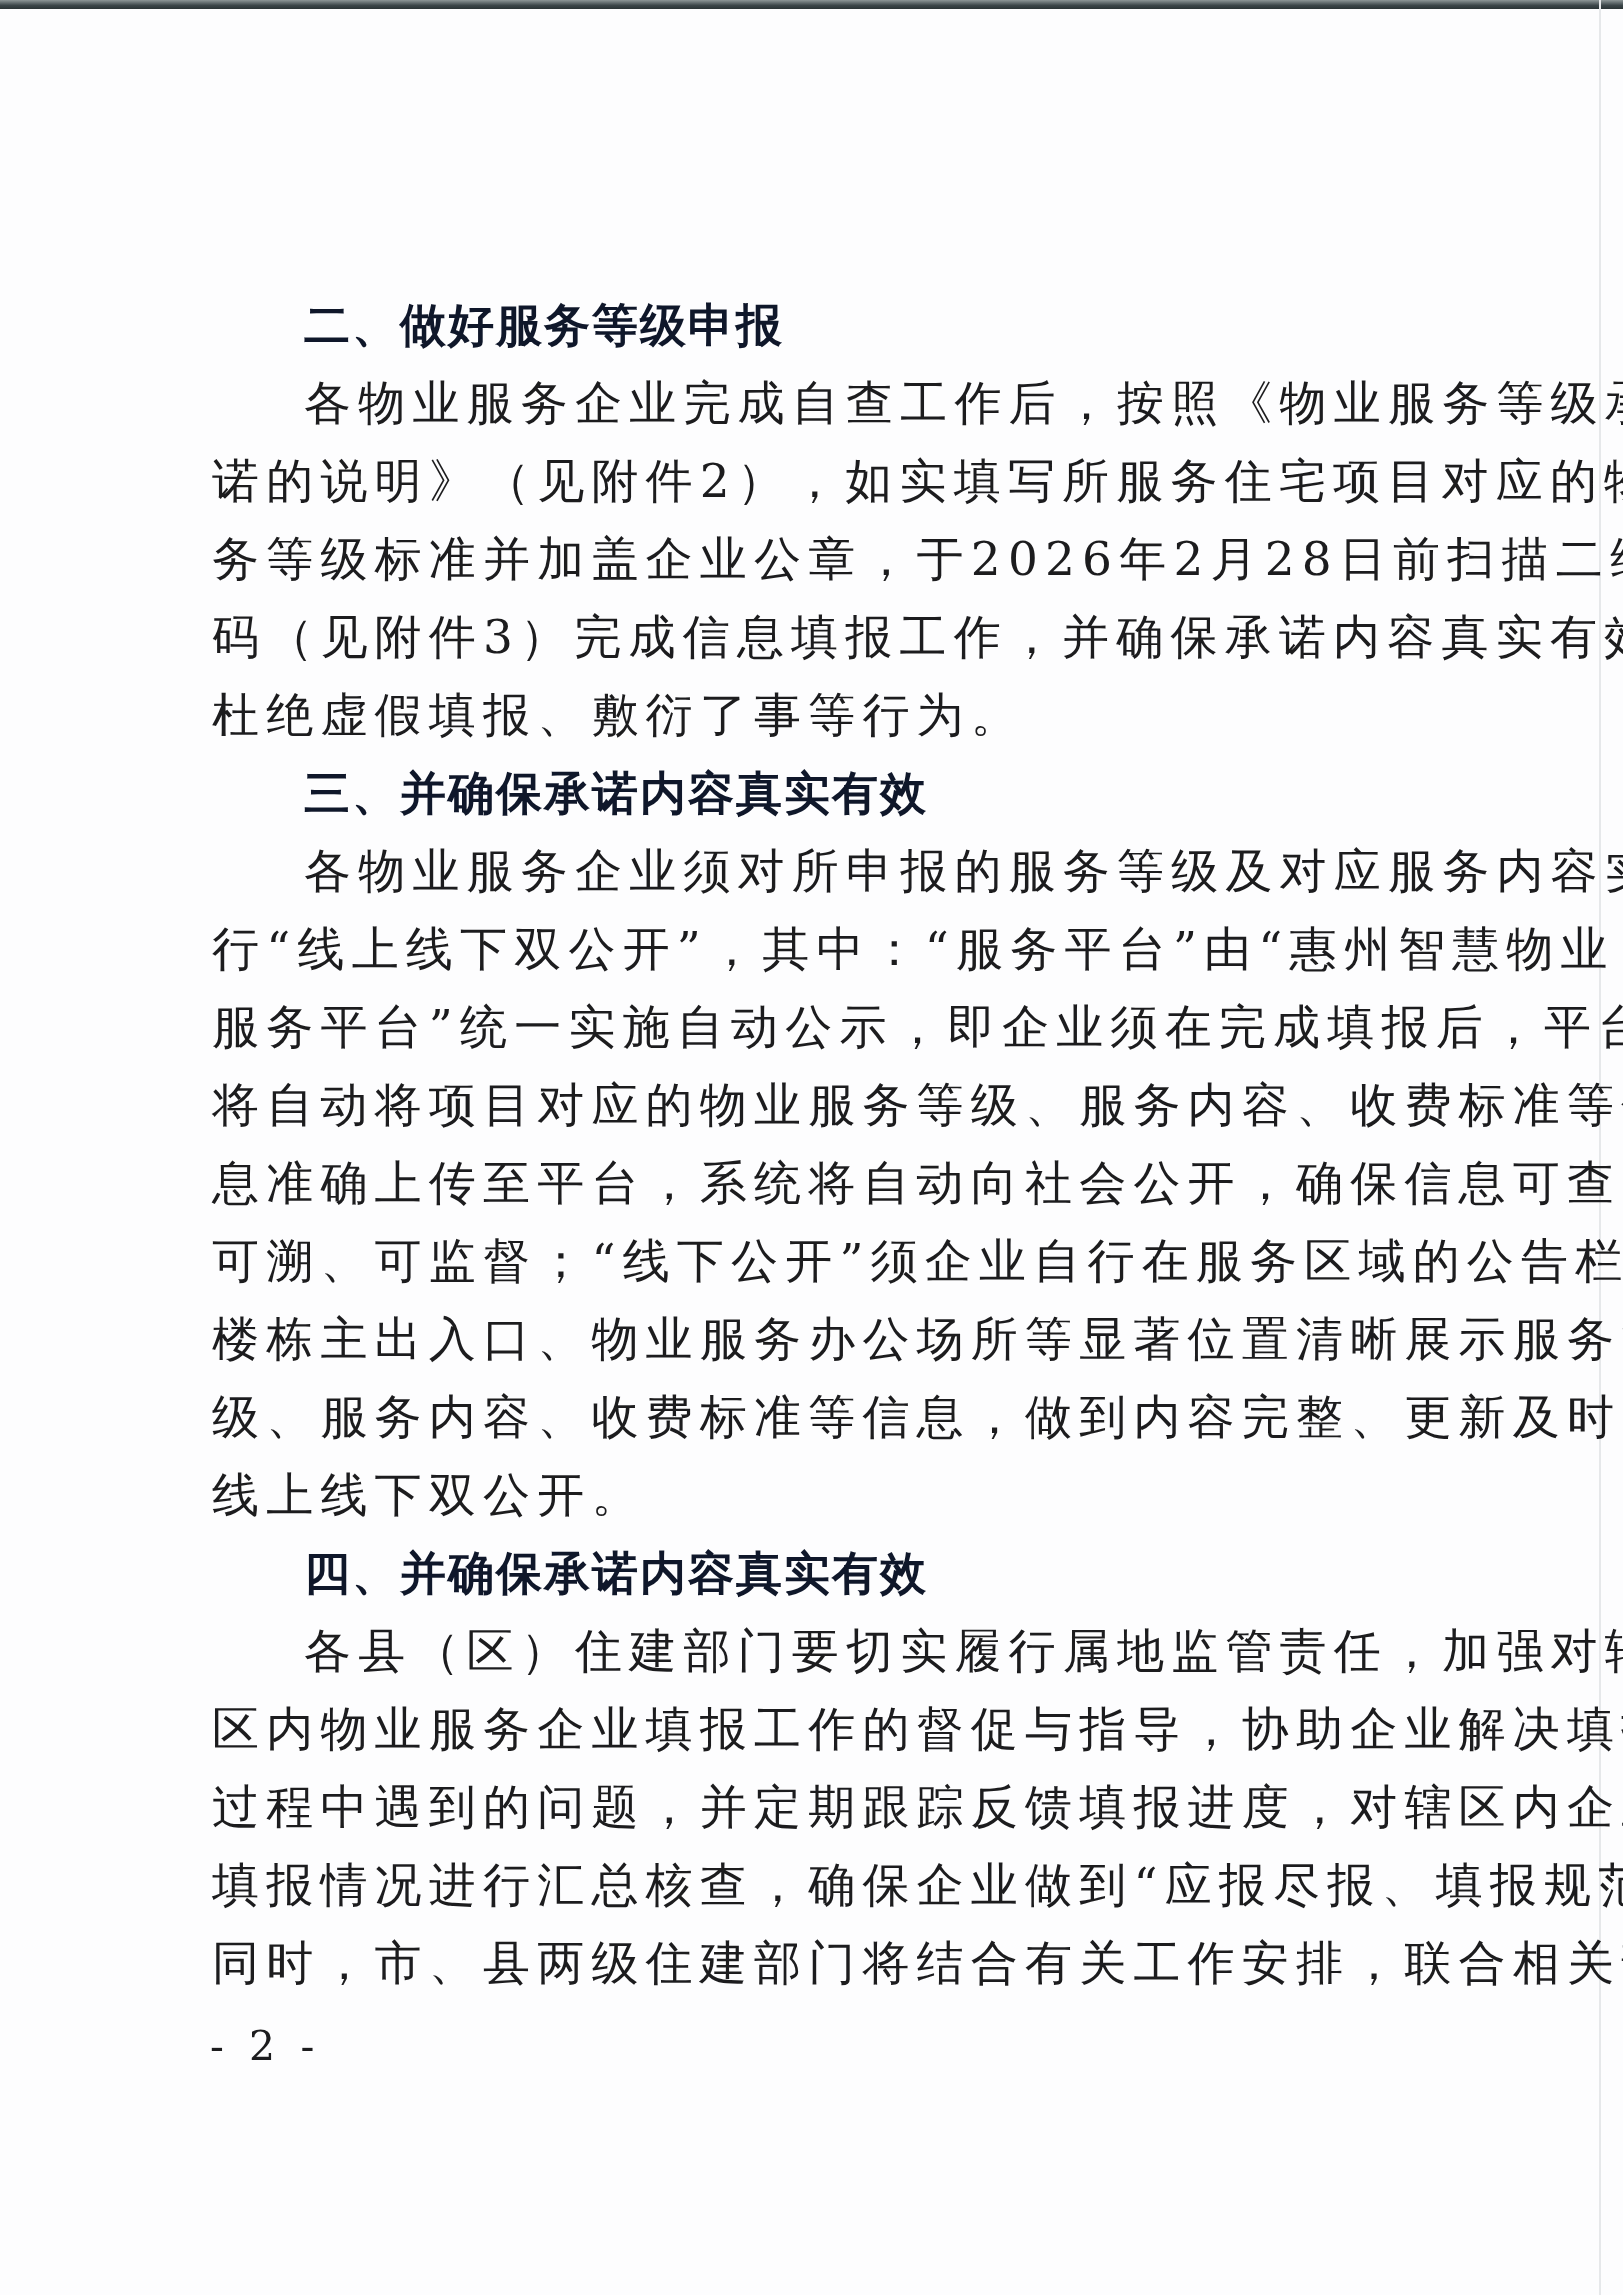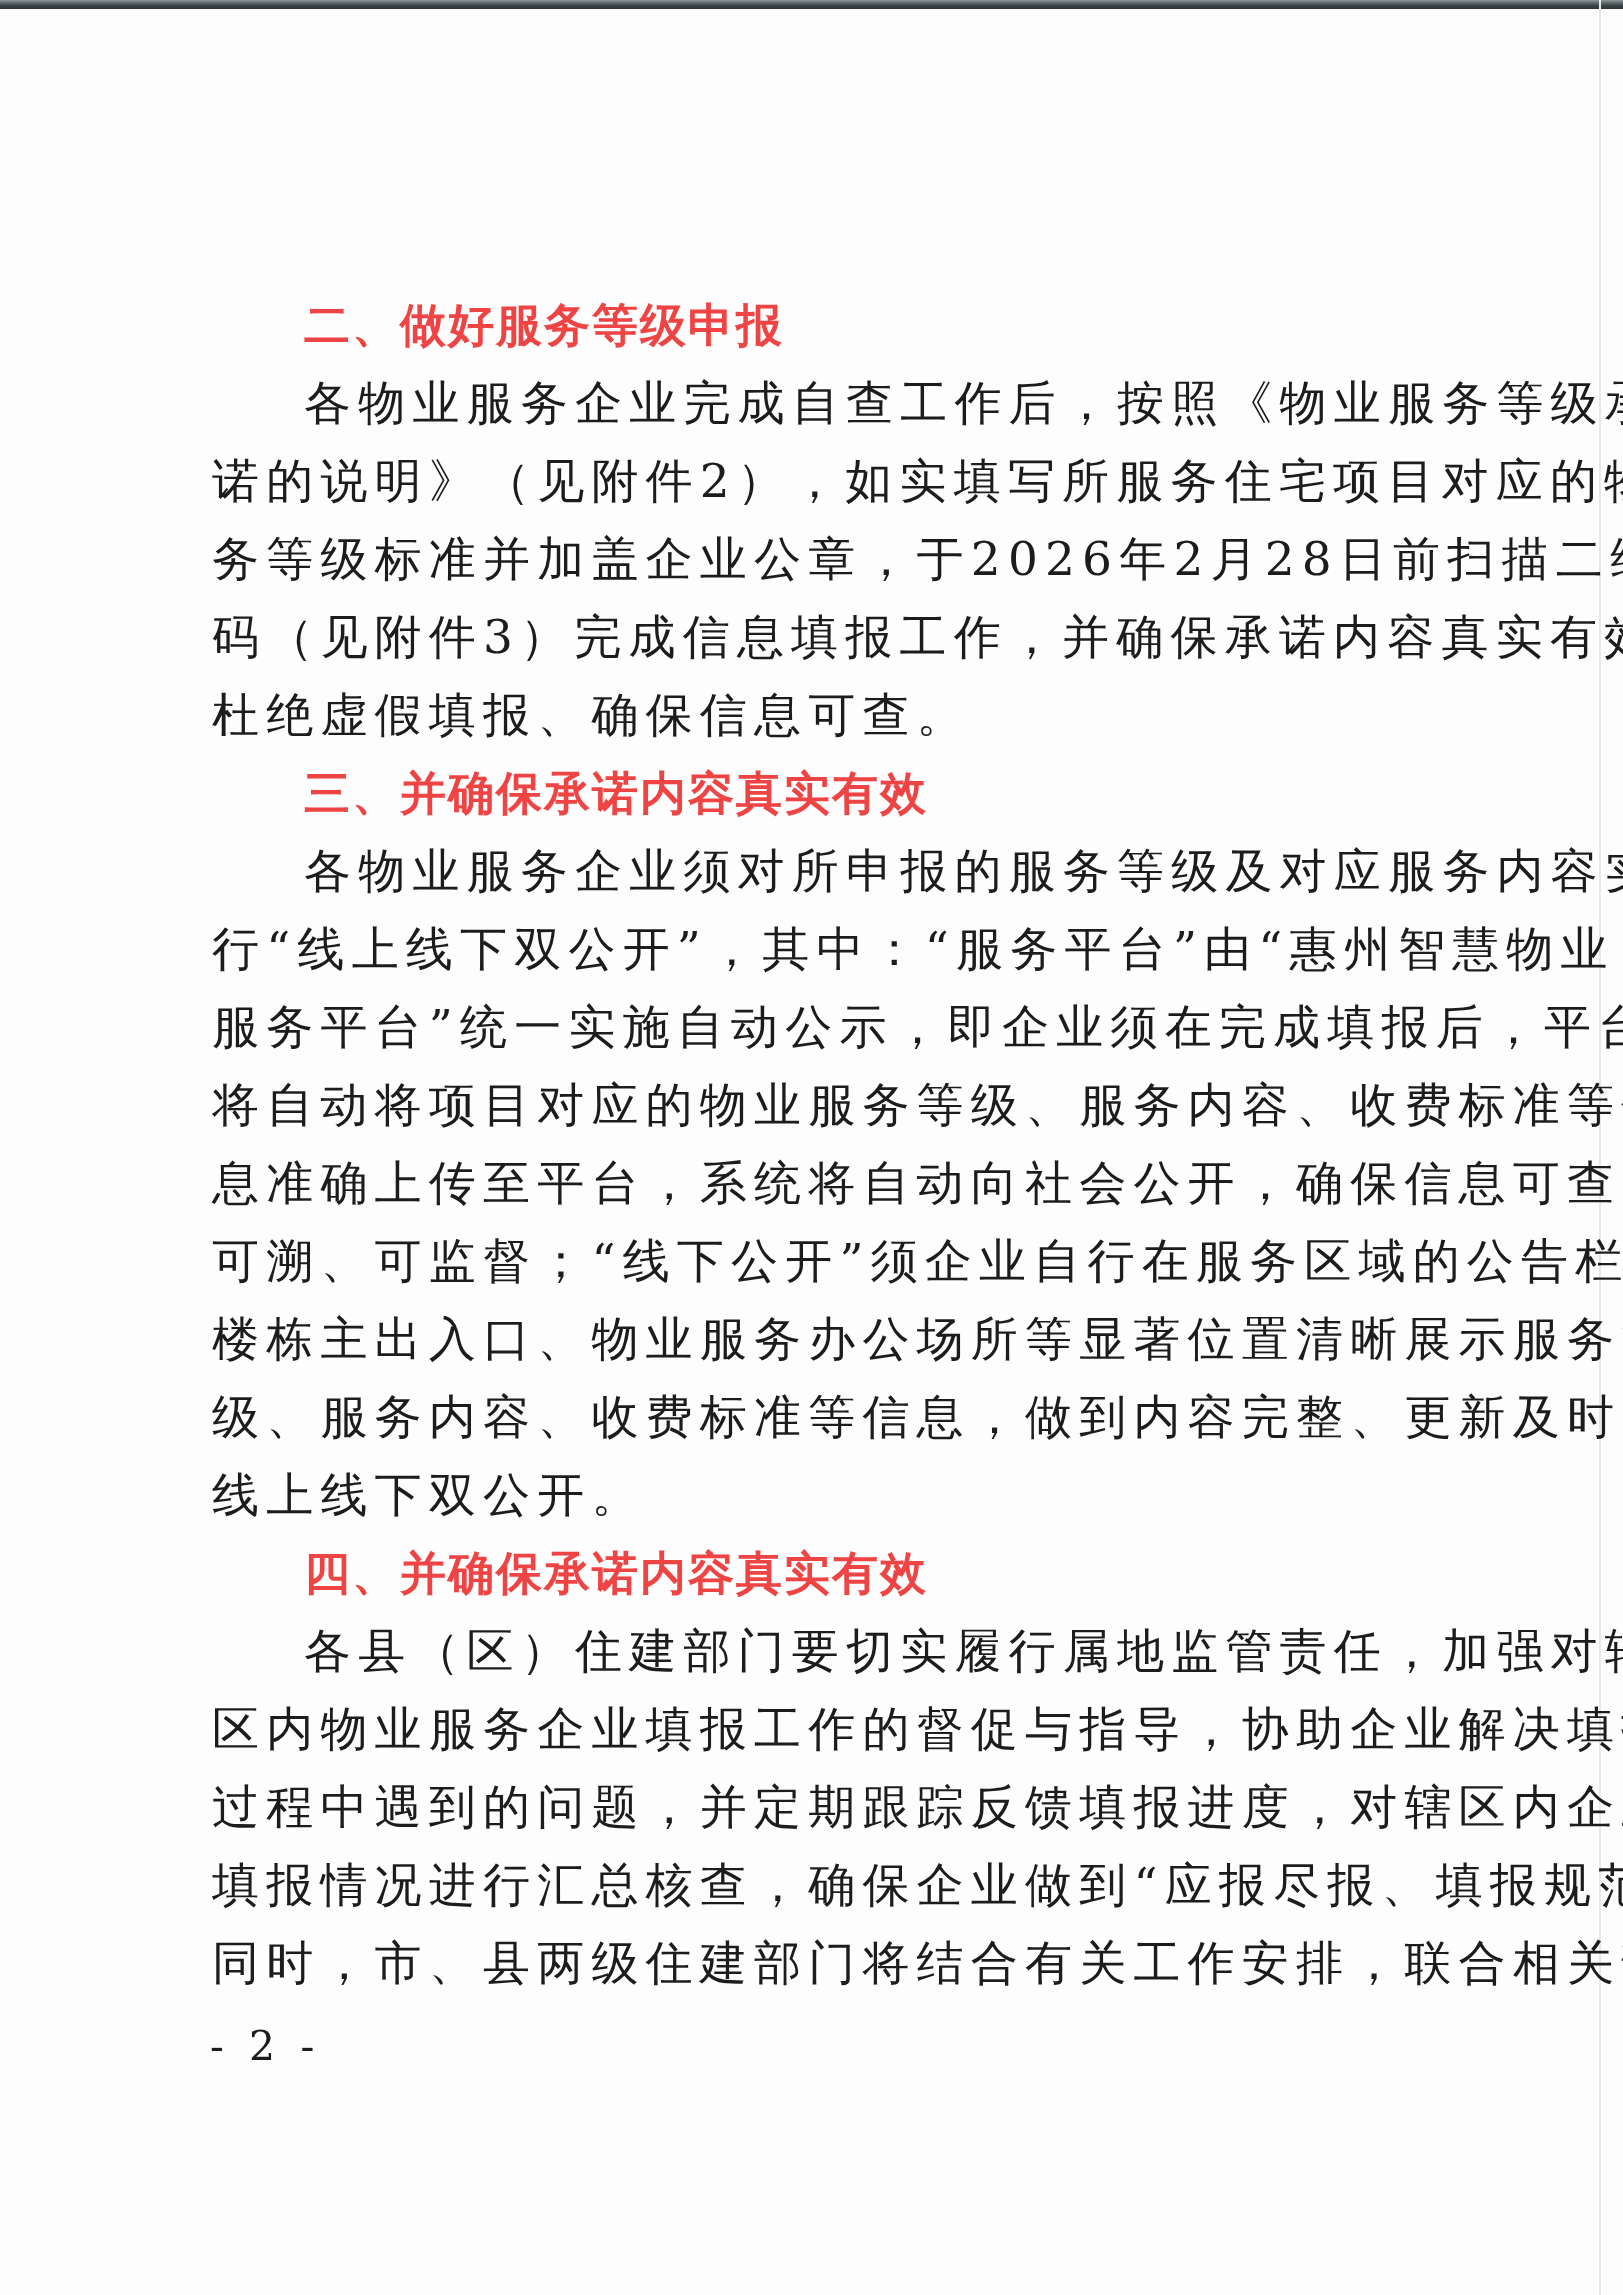--- a/index.html
+++ b/index.html
@@ -25,41 +25,41 @@
       font-size: 47px; letter-spacing: 7.2px;
       text-align: justify; text-align-last: justify;
     }
     .line.last { text-align-last: left; }
     .line.indent { padding-left: 92px; }
     .heading {
       height: 78px; line-height: 78px; white-space: nowrap;
       padding-left: 92px;
       font-family: "DejaVu Sans", "Liberation Sans", sans-serif;
       font-weight: bold; font-size: 46px; letter-spacing: 2px;
-      color: #ef4444;
+      color: #0f172a;
     }
     .page-number {
       position: absolute; left: 210px; top: 2022px;
       font-size: 41px; letter-spacing: 6.1px; color: #1c1c1e;
     }
   </style>
 </head>
 <body>
 
 <div class="scan-edge-top"></div>
 <div class="scan-edge-right"></div>
 
 <div class="page-content">
 
   <div class="heading">二、做好服务等级申报</div>
   <div class="line indent">各物业服务企业完成自查工作后，按照《物业服务等级承</div>
   <div class="line">诺的说明》（见附件2），如实填写所服务住宅项目对应的物业服</div>
   <div class="line">务等级标准并加盖企业公章，于2026年2月28日前扫描二维</div>
   <div class="line">码（见附件3）完成信息填报工作，并确保承诺内容真实有效，</div>
-  <div class="line last">杜绝虚假填报、确保信息可查。</div>
+  <div class="line last">杜绝虚假填报、敷衍了事等行为。</div>
 
   <div class="heading">三、并确保承诺内容真实有效</div>
   <div class="line indent">各物业服务企业须对所申报的服务等级及对应服务内容实</div>
   <div class="line">行“线上线下双公开”，其中：“服务平台”由“惠州智慧物业</div>
   <div class="line">服务平台”统一实施自动公示，即企业须在完成填报后，平台</div>
   <div class="line">将自动将项目对应的物业服务等级、服务内容、收费标准等信</div>
   <div class="line">息准确上传至平台，系统将自动向社会公开，确保信息可查、</div>
   <div class="line">可溯、可监督；“线下公开”须企业自行在服务区域的公告栏、</div>
   <div class="line">楼栋主出入口、物业服务办公场所等显著位置清晰展示服务等</div>
   <div class="line">级、服务内容、收费标准等信息，做到内容完整、更新及时，</div>

